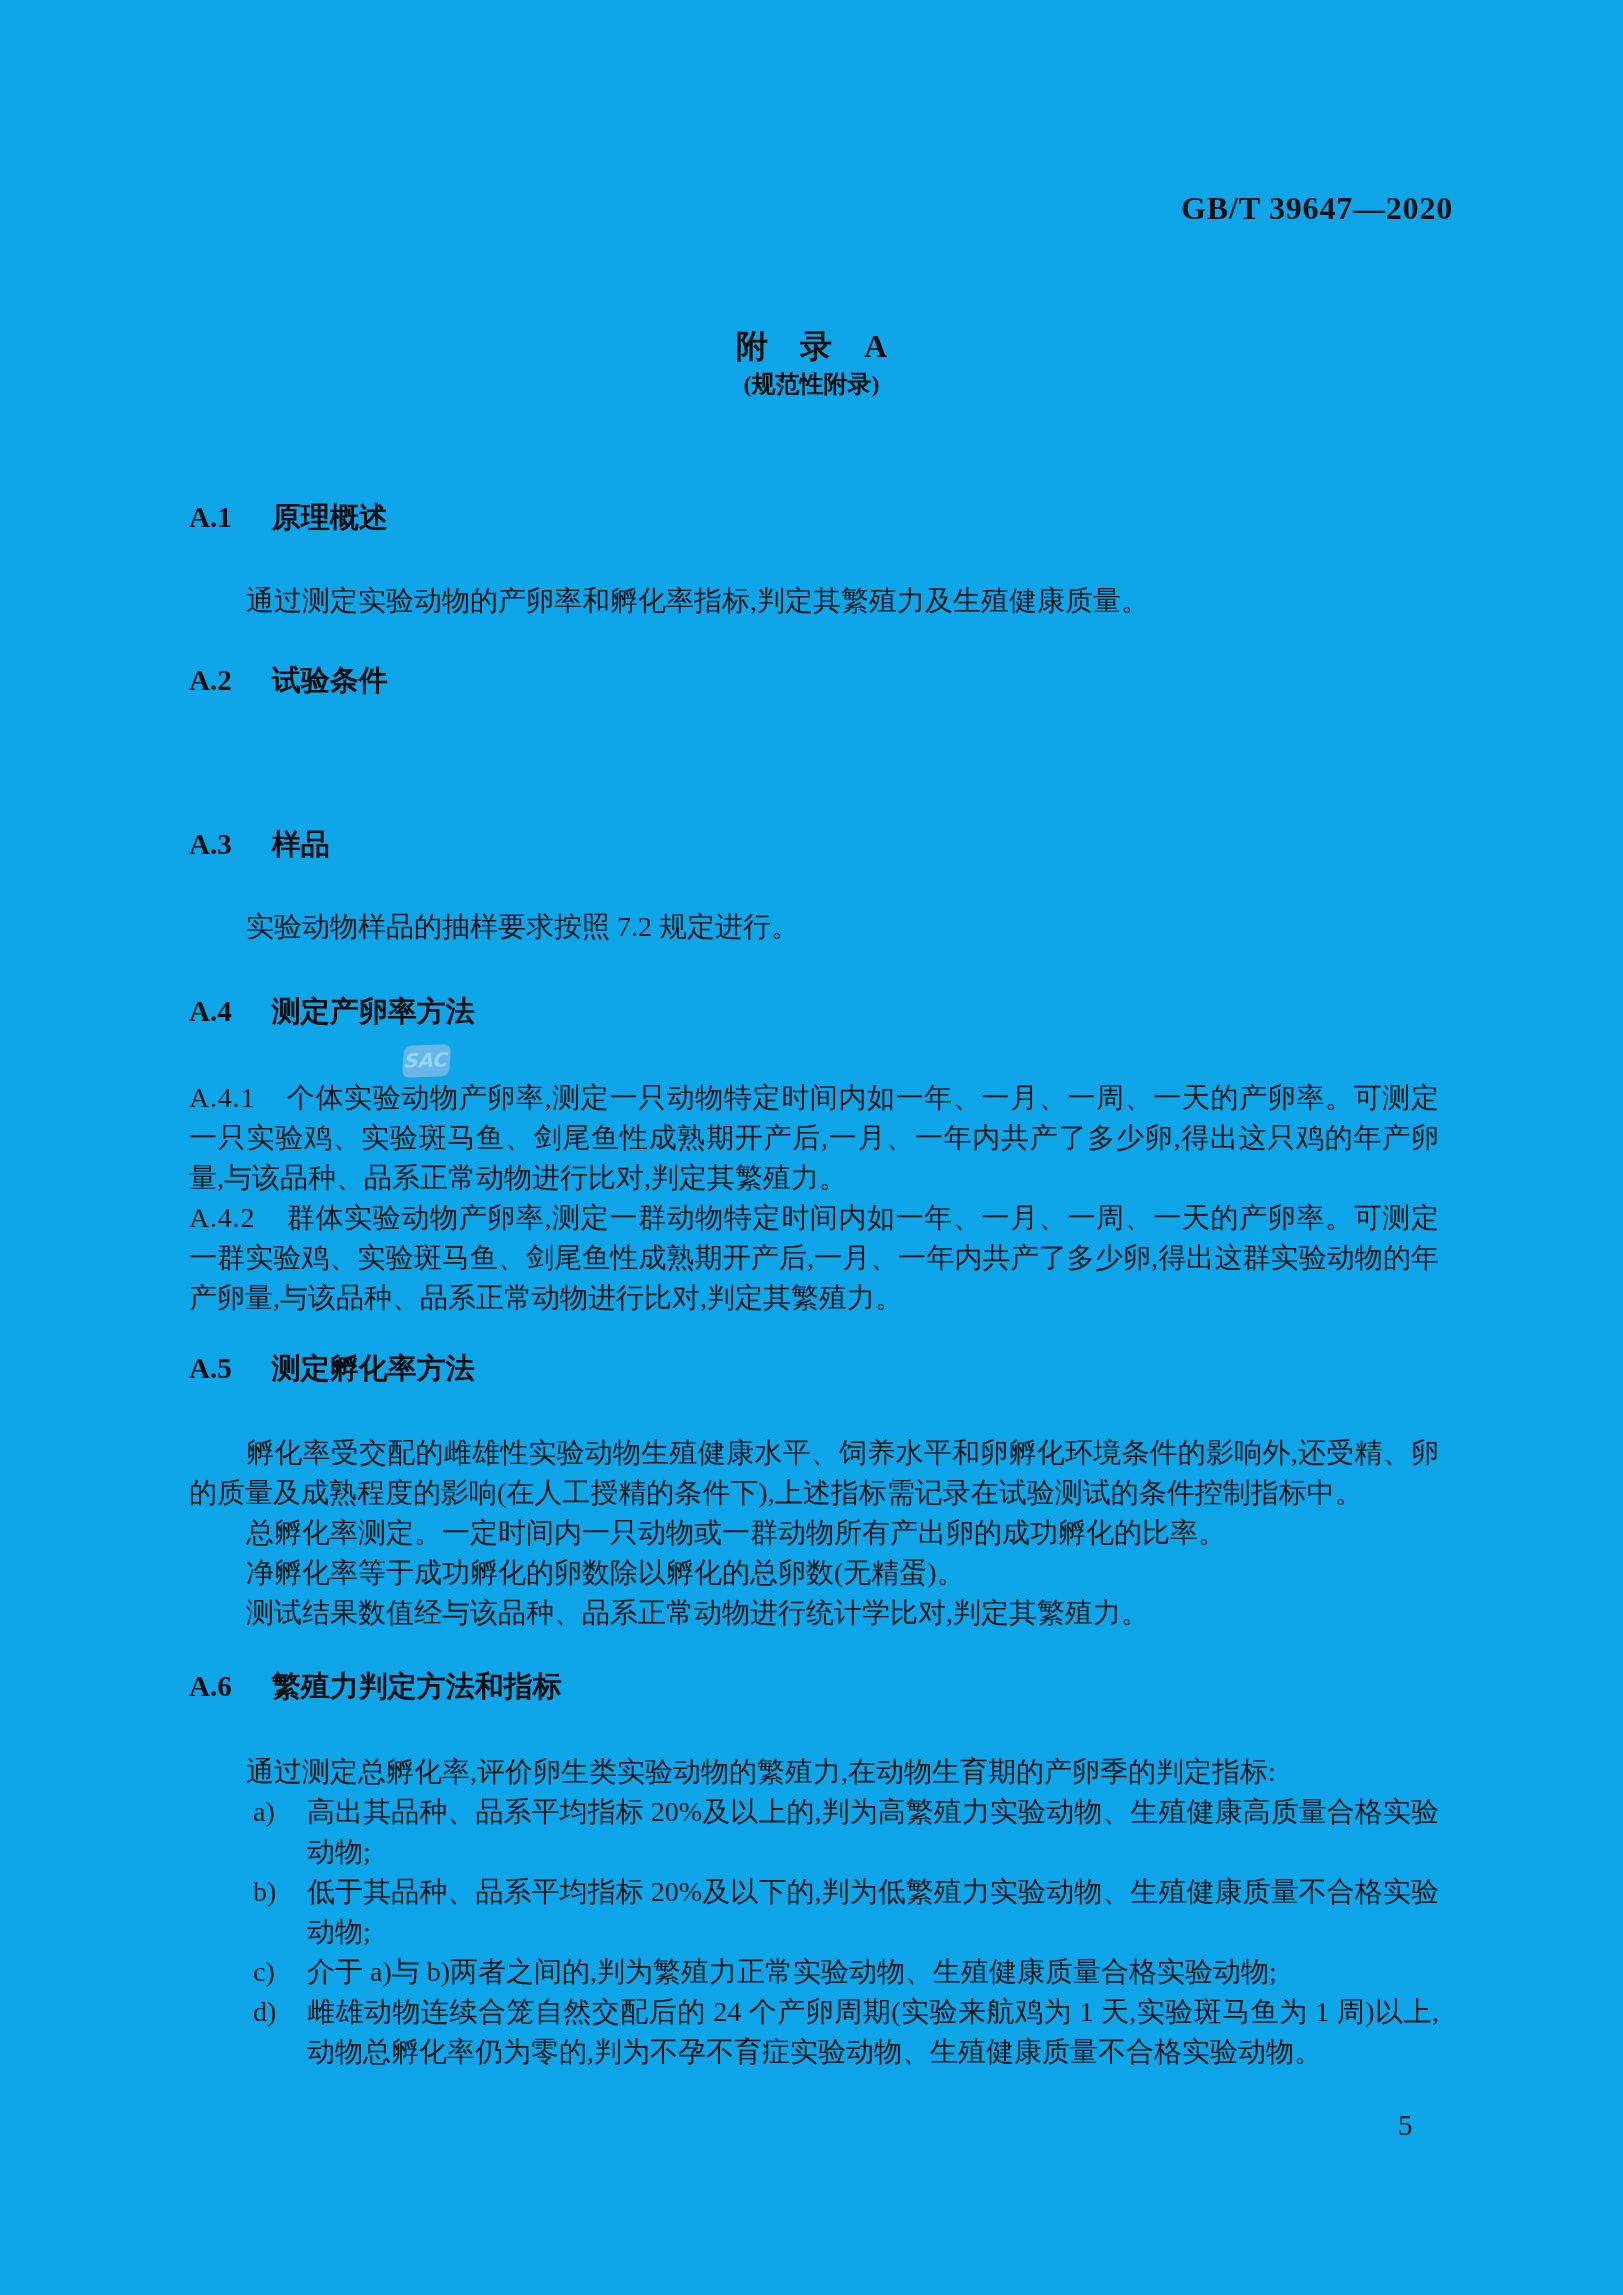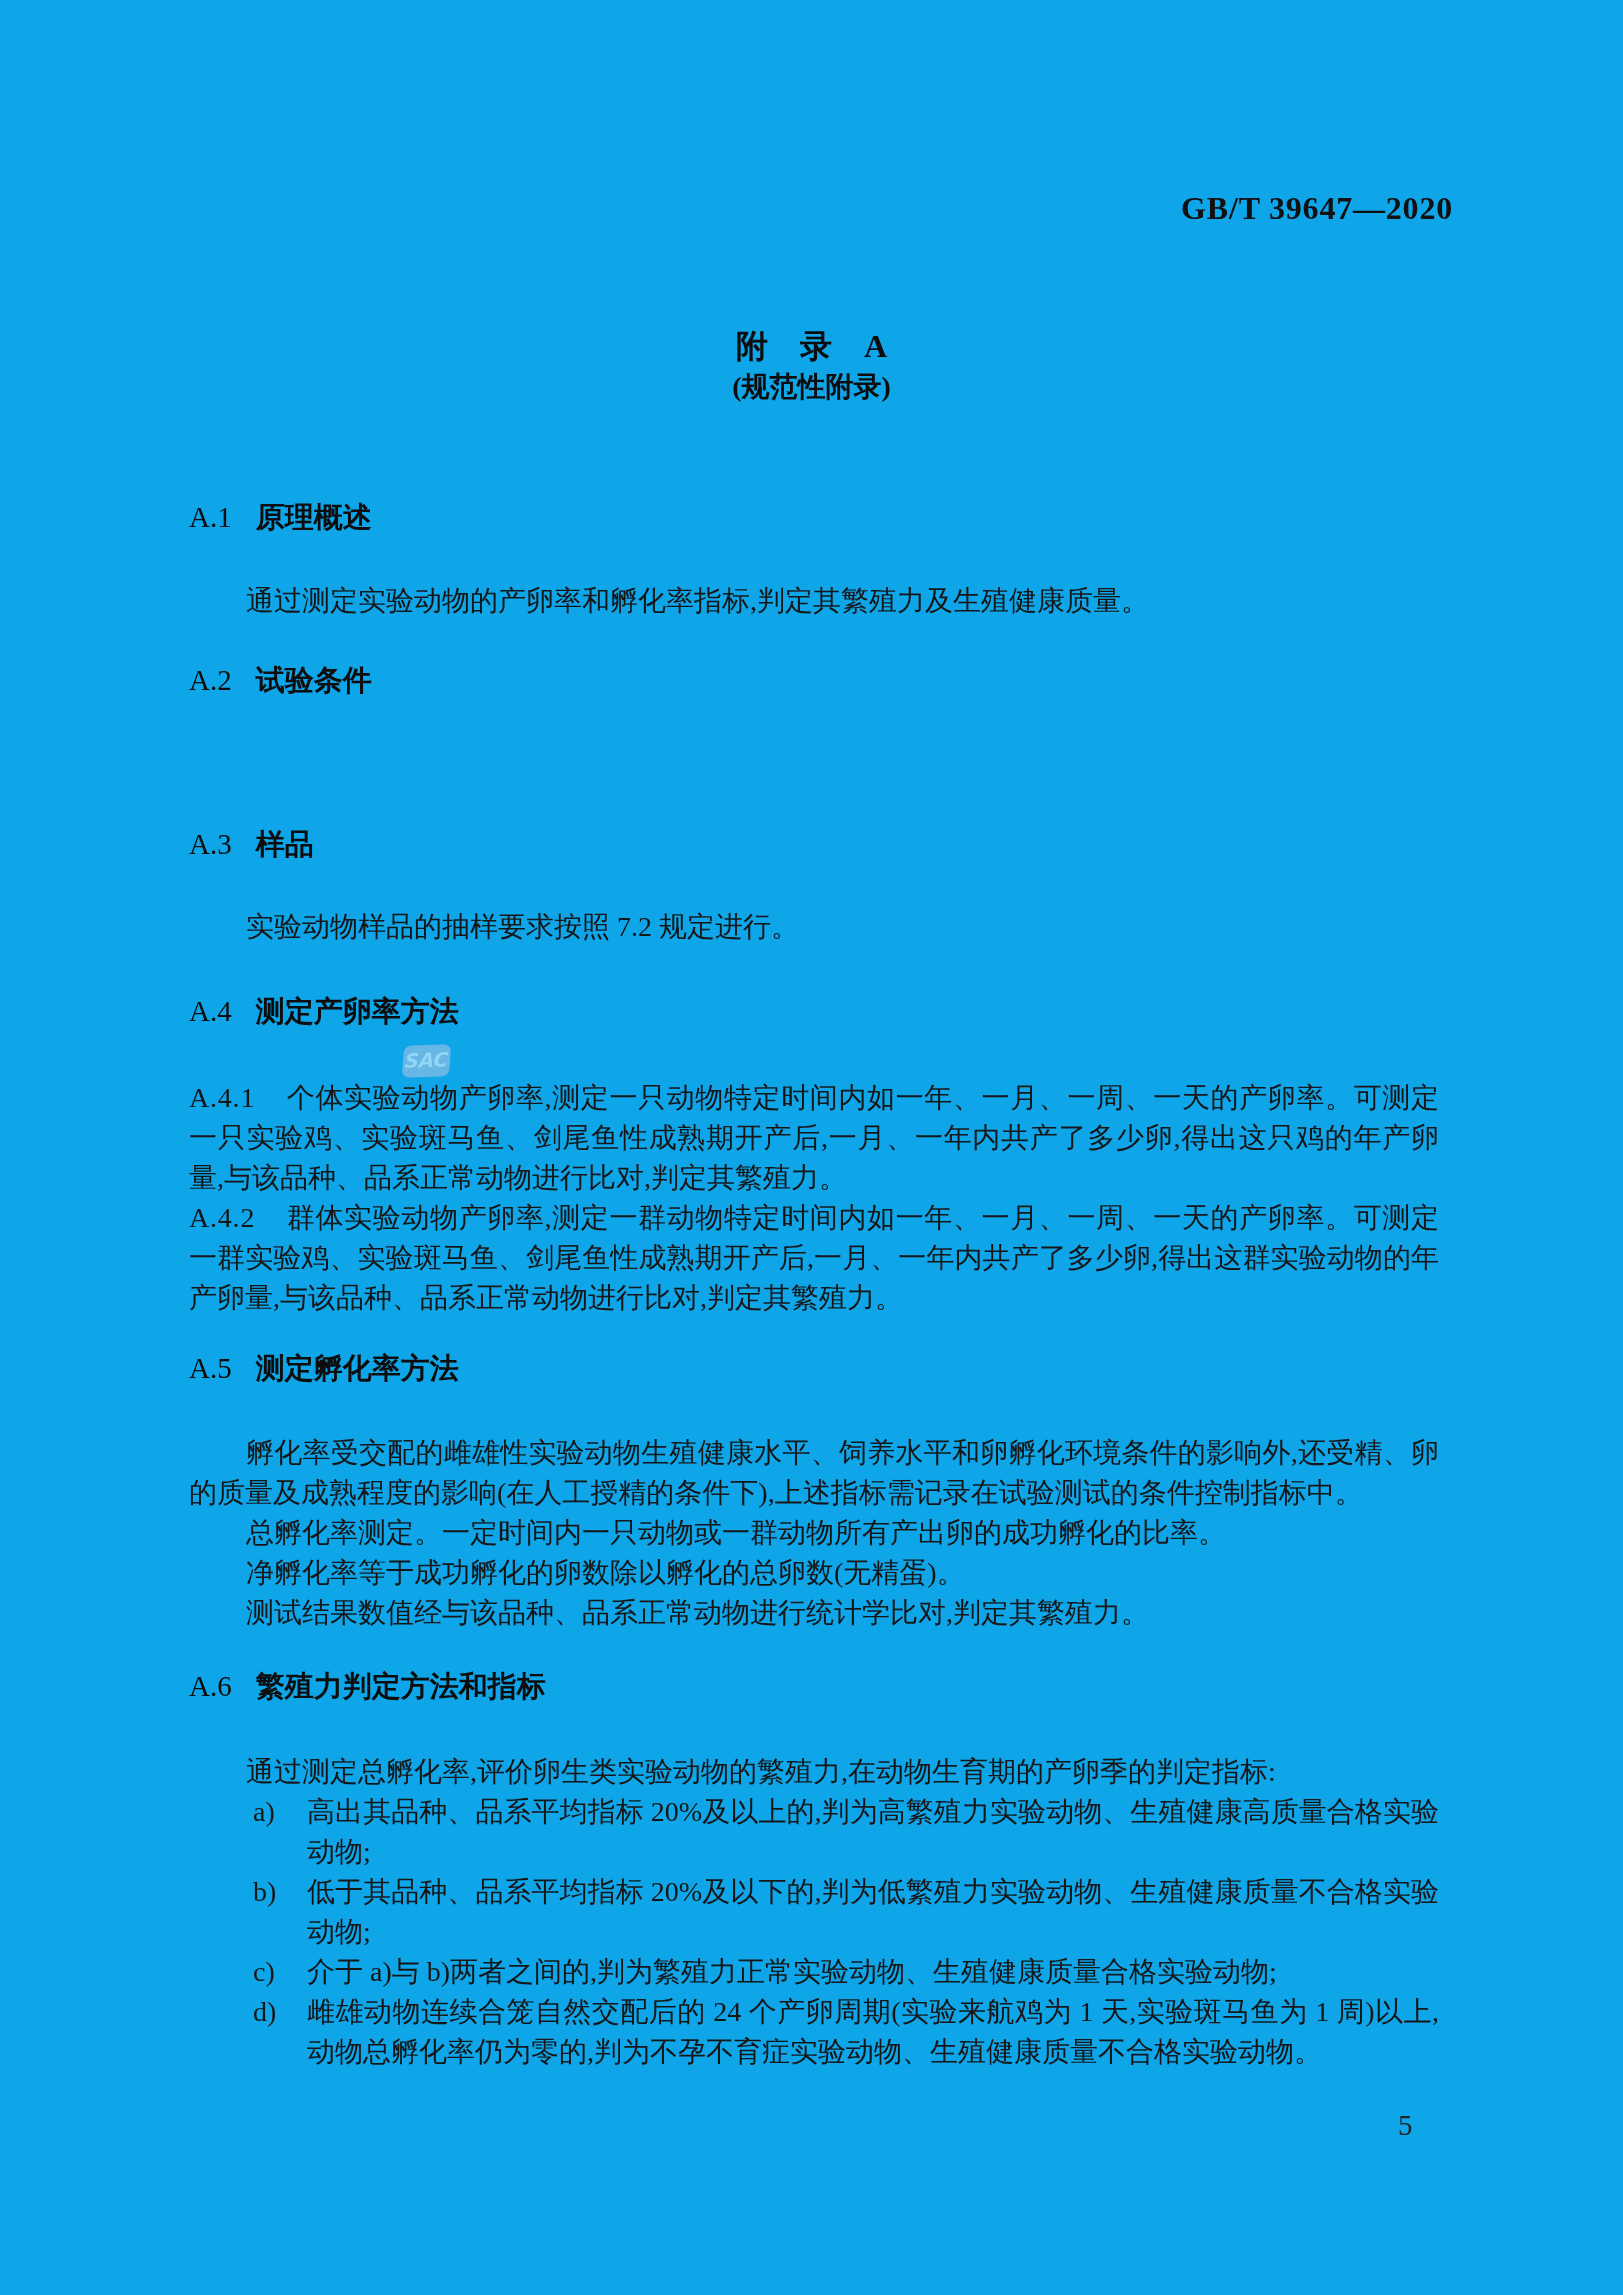--- a/index.html
+++ b/index.html
@@ -30,38 +30,38 @@
   .t1, .t2, .t3 {
     position: absolute;
     left: 0; right: 0;
     text-align: center;
     font-family: Liberation Serif, serif;
     font-weight: 700;
     color: #0d0d0d;
     white-space: nowrap;
   }
   .t1 { top: 325px; font-size: 32px; }
-  .t2 { top: 368px; font-size: 28px; }
+  .t2 { top: 368px; font-size: 24px; }
   .t3 { top: 403px; font-size: 31px; letter-spacing: 0.8px; }
 
   
   .hd {
     position: absolute;
     left: 189px;
     font-family: "DejaVu Sans", "Liberation Sans", sans-serif;
     font-weight: 700;
     font-size: 29px;
     color: #0d0d0d;
     white-space: nowrap;
     line-height: 1.1;
   }
   .hd .hid {
     font-family: "Liberation Serif", "DejaVu Serif", serif;
-    font-weight: 400;
-    margin-right: 24px;
+    font-weight: 700;
+    margin-right: 40px;
   }
 
   
   .body-block {
     position: absolute;
     left: 189px;
     width: 1250px;
     font-size: 28px;
     line-height: 40px;
     color: #161616;

